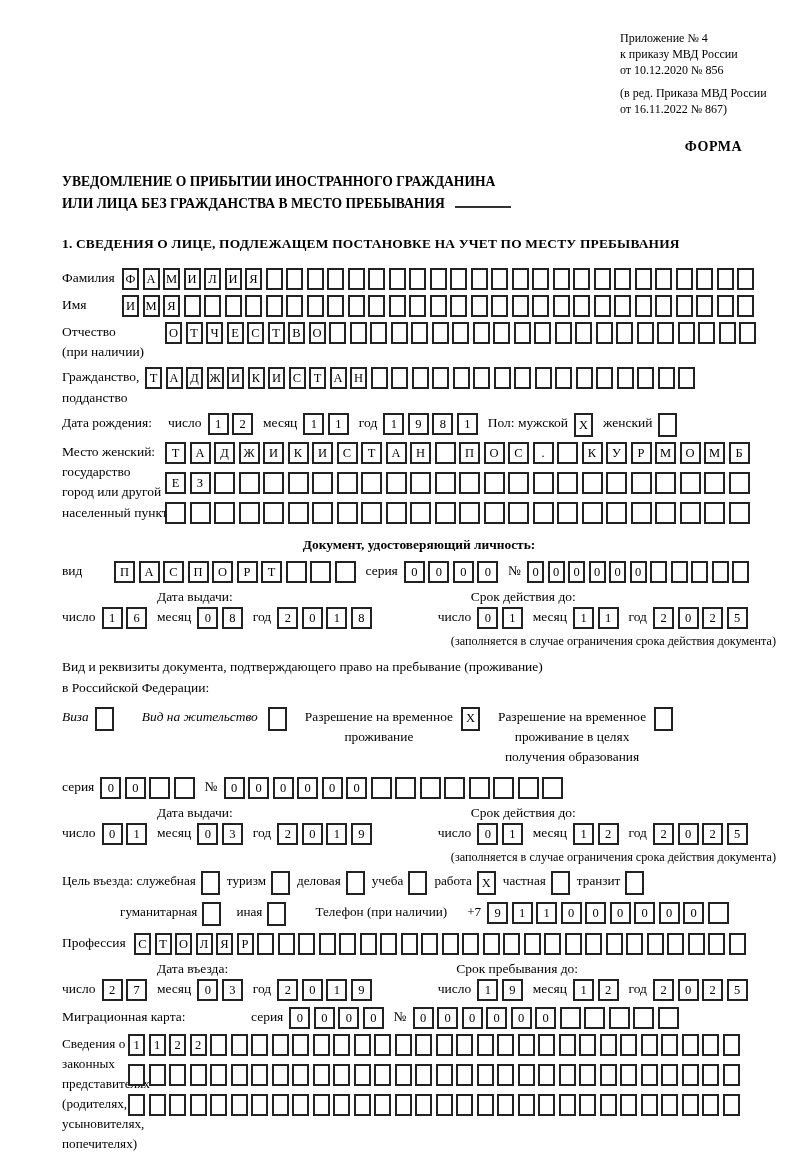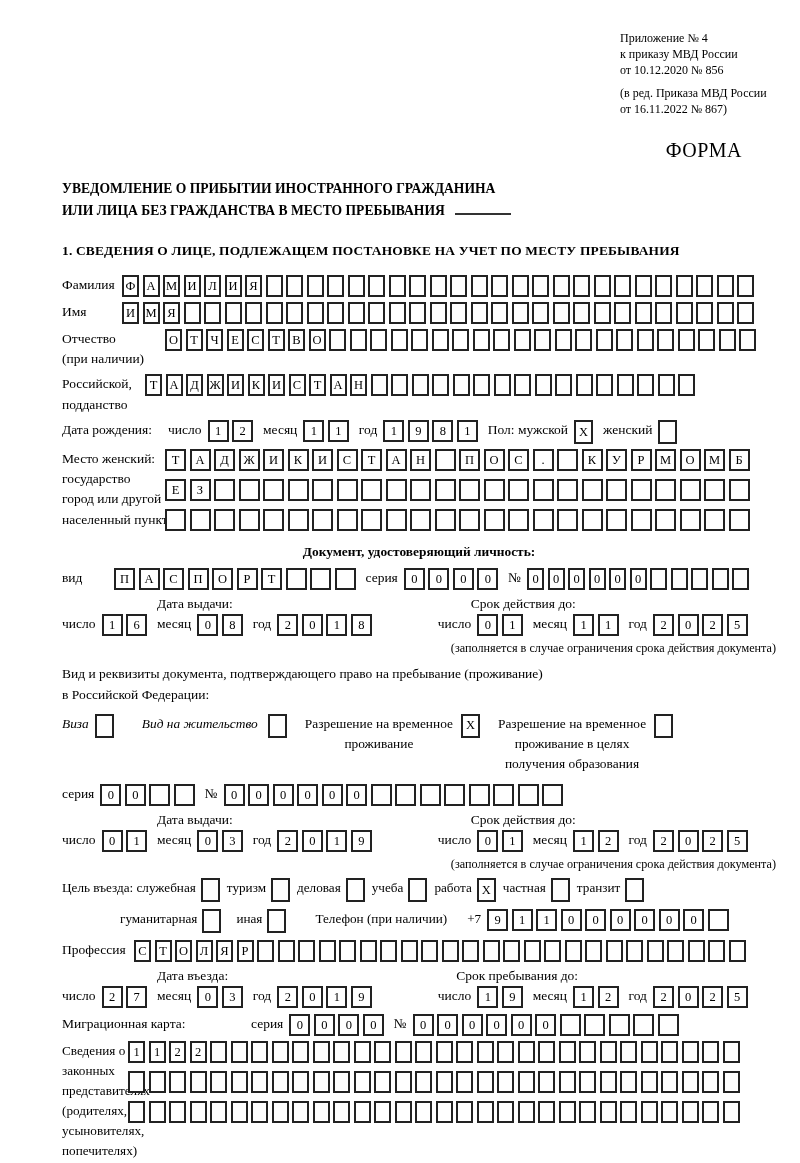--- a/index.html
+++ b/index.html
@@ -1,21 +1,21 @@
 <!DOCTYPE html>
 <html><head>
 <meta charset="utf-8">
 <style>
   html,body{margin:0;padding:0;background:#ffffff;}
   body{width:800px;height:1163px;color:#000;font-family:"Liberation Serif",serif;overflow:hidden;}
   .page{box-sizing:border-box;width:800px;height:1163px;padding:30px 24px 12px 62px;}
 
   .appendix{margin-left:558px;font-size:12px;line-height:1.35;}
   .appendix .gap{height:6px;}
-  .forma{text-align:right;padding-right:34px;font-weight:normal;font-size:20px;margin-top:22px;letter-spacing:.5px;}
+  .forma{text-align:right;padding-right:34px;font-weight:bold;font-size:14px;margin-top:22px;letter-spacing:.5px;}
 
   .title{font-weight:bold;font-size:13.6px;line-height:1.65;margin-top:16px;}
   .title .blank{display:inline-block;width:56px;border-bottom:2px solid #333;margin-left:10px;}
 
   .sec1{font-weight:bold;font-size:13.4px;margin:20px 0 16px 0;letter-spacing:.2px;}
 
   .frow{display:flex;align-items:flex-start;margin-bottom:5px;}
   .lbl{font-size:13.5px;line-height:1.5;flex:0 0 auto;}
   .lbl div{white-space:nowrap;}
   .w60{width:60px;}
@@ -194,21 +194,21 @@
         <span class="cell"></span>
         <span class="cell"></span>
         <span class="cell"></span>
         <span class="cell"></span>
         <span class="cell"></span>
       </div>
   </div>
 
   <div class="frow">
     <div class="lbl w83">
-      <div>Российской,</div>
+      <div>Гражданство,</div>
       <div>подданство</div>
     </div>
     <div class="cells">
         <span class="cell">Т</span>
         <span class="cell">А</span>
         <span class="cell">Д</span>
         <span class="cell">Ж</span>
         <span class="cell">И</span>
         <span class="cell">К</span>
         <span class="cell">И</span>

